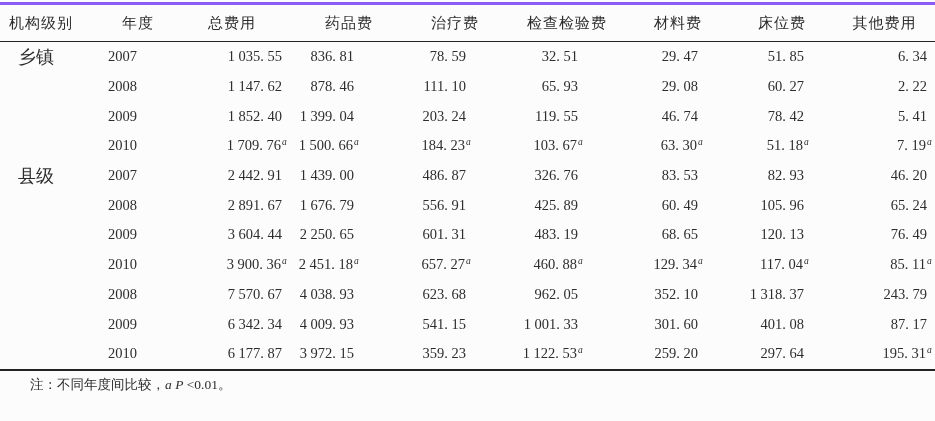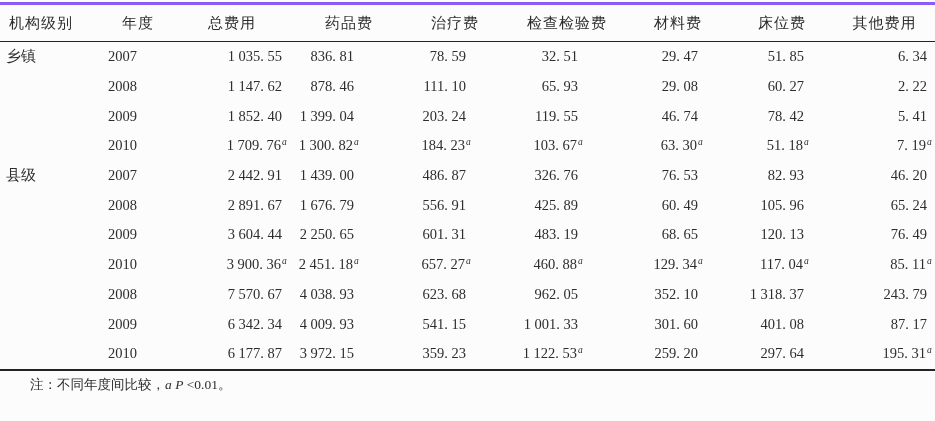--- a/index.html
+++ b/index.html
@@ -38,21 +38,21 @@
     white-space: nowrap;
   }
   thead th.c1 { text-align: left; padding-left: 9px; }
   tbody td {
     height: 29.7px;
     font-size: 14.5px;
     padding: 0;
     vertical-align: middle;
     white-space: nowrap;
   }
-  td.group { text-align: left; padding-left: 6px; font-size: 15px; }
+  td.group { text-align: left; padding-left: 18px; font-size: 18px; }
   td.year  { text-align: left; }
   td.num   { text-align: right; }
   td.c3 { padding-right: 14px; }
   td.c4 { padding-right: 48px; margin-left: 28px; }
   td.c5 { padding-right: 42px; }
   td.c6 { padding-right: 48px; }
   td.c7 { padding-right: 32px; }
   td.c8 { padding-right: 30px; }
   td.c9 { padding-right: 8px; }
   sup {
@@ -130,35 +130,35 @@
           <td class="num c5"><span>203. 24</span></td>
           <td class="num c6"><span>119. 55</span></td>
           <td class="num c7"><span>46. 74</span></td>
           <td class="num c8"><span>78. 42</span></td>
           <td class="num c9"><span>5. 41</span></td>
         </tr>
         <tr>
           <td class="group c1"></td>
           <td class="year c2">2010</td>
           <td class="num c3"><span>1 709. 76</span><sup>a</sup></td>
-          <td class="num c4"><span>1 300. 82</span><sup>a</sup></td>
+          <td class="num c4"><span>1 500. 66</span><sup>a</sup></td>
           <td class="num c5"><span>184. 23</span><sup>a</sup></td>
           <td class="num c6"><span>103. 67</span><sup>a</sup></td>
           <td class="num c7"><span>63. 30</span><sup>a</sup></td>
           <td class="num c8"><span>51. 18</span><sup>a</sup></td>
           <td class="num c9"><span>7. 19</span><sup>a</sup></td>
         </tr>
         <tr>
           <td class="group c1">县级</td>
           <td class="year c2">2007</td>
           <td class="num c3"><span>2 442. 91</span></td>
           <td class="num c4"><span>1 439. 00</span></td>
           <td class="num c5"><span>486. 87</span></td>
           <td class="num c6"><span>326. 76</span></td>
-          <td class="num c7"><span>76. 53</span></td>
+          <td class="num c7"><span>83. 53</span></td>
           <td class="num c8"><span>82. 93</span></td>
           <td class="num c9"><span>46. 20</span></td>
         </tr>
         <tr>
           <td class="group c1"></td>
           <td class="year c2">2008</td>
           <td class="num c3"><span>2 891. 67</span></td>
           <td class="num c4"><span>1 676. 79</span></td>
           <td class="num c5"><span>556. 91</span></td>
           <td class="num c6"><span>425. 89</span></td>

